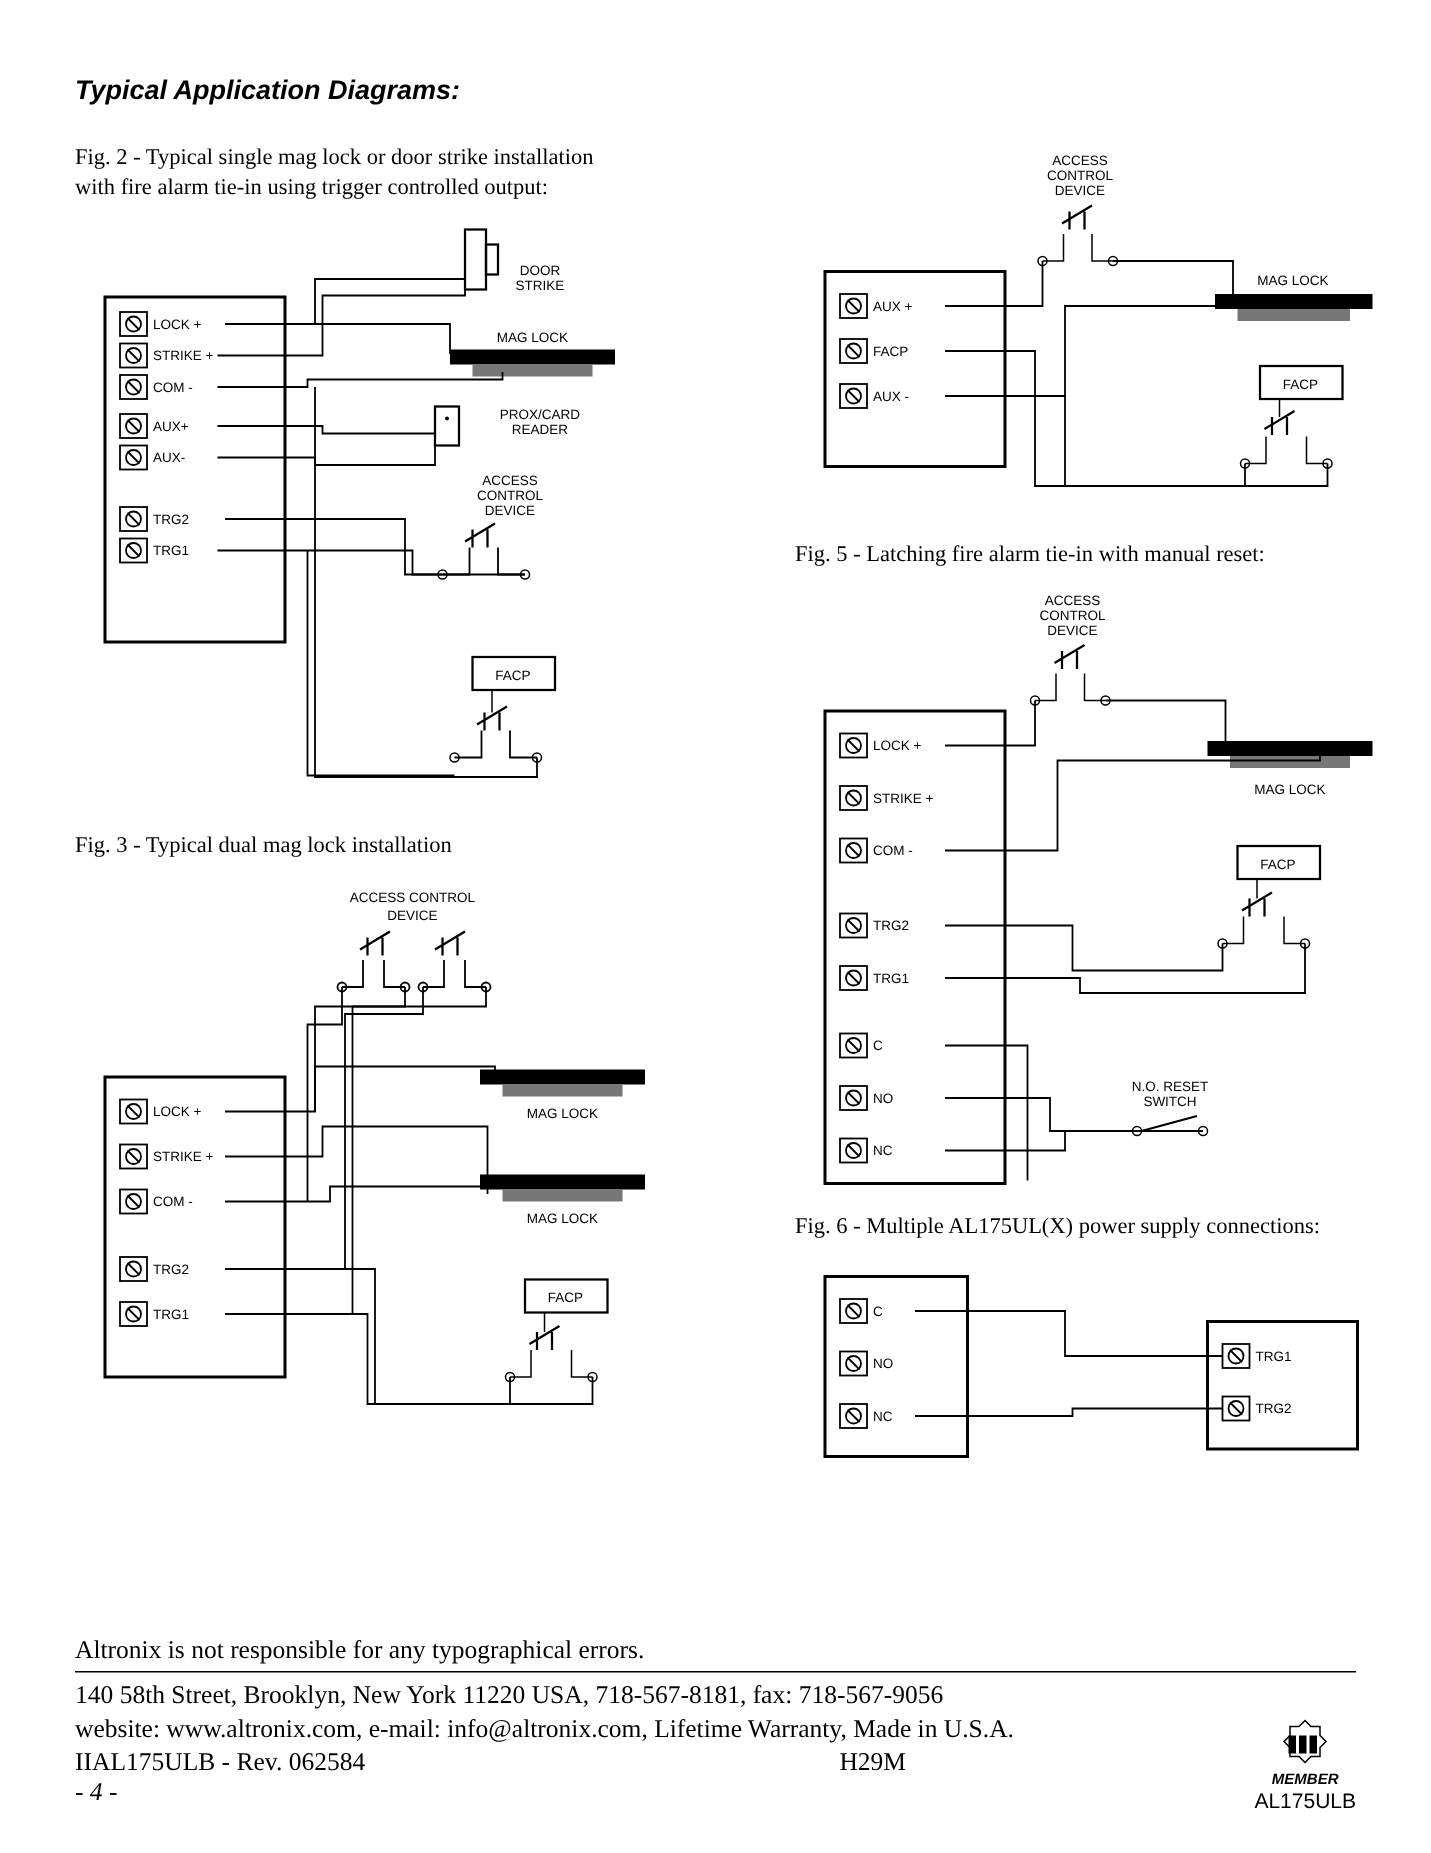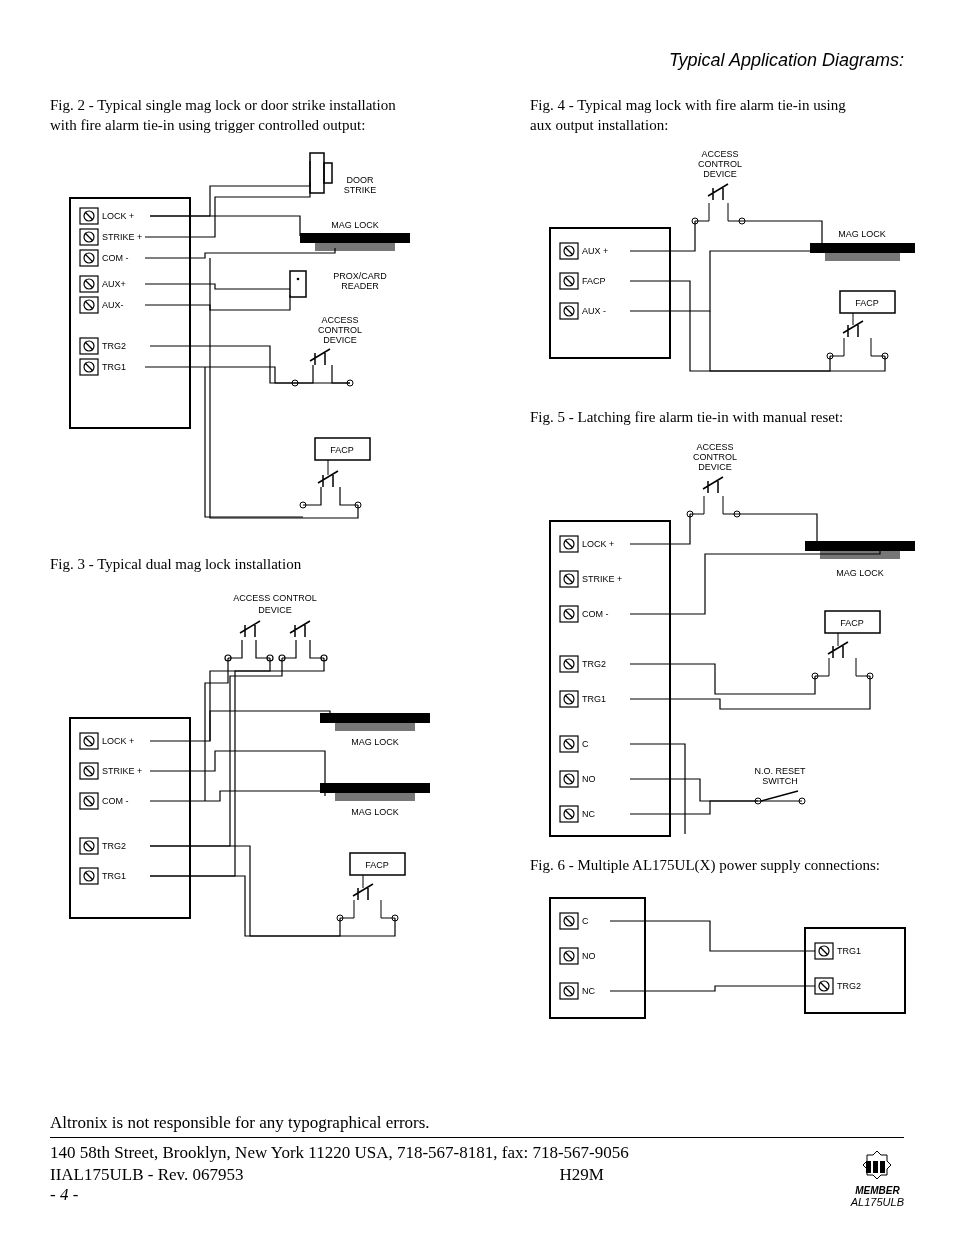--- a/index.html
+++ b/index.html
@@ -6,22 +6,22 @@
   body {
     width: 954px;
     height: 1235px;
     background: #fff;
     font-family: "Times New Roman", Times, serif;
     color: #000;
     position: relative;
     padding: 50px 50px 0 50px;
   }
   .title {
-    text-align: right;
-    font-weight: normal;
+    text-align: left;
+    font-weight: bold;
     font-style: italic;
     font-family: Arial, Helvetica, sans-serif;
     font-size: 18px;
     margin-bottom: 25px;
   }
   .columns {
     display: flex;
     gap: 40px;
   }
   .col {
@@ -55,21 +55,21 @@
   .footer .pn { font-style: italic; }
   .logo-area {
     position: absolute;
     right: 50px;
     bottom: 27px;
     text-align: center;
     font-size: 9px;
     font-family: Arial, sans-serif;
   }
   .logo-area .word { font-weight: bold; font-style: italic; font-size: 10px; }
-  .logo-area .model { font-style: italic; font-size: 11px; }
+  .logo-area .model { font-size: 14px; }
   .term-label { font-family: Arial, sans-serif; font-size: 9px; }
   .block-label { font-family: Arial, sans-serif; font-size: 9px; text-anchor: middle; }
 </style>
 </head>
 <body>
 
 <h1 class="title">Typical Application Diagrams:</h1>
 
 <div class="columns">
 
@@ -243,24 +243,20 @@
         <path d="M100 263 h100 v90 h90 v-18"></path>
         <path d="M100 293 h95 v60 h150 v-18"></path>
       </g>
     </svg>
   </div>
 
   <div class="vdiv"></div>
 
   <div class="col">
 
-    <div class="caption">
-      <span>Fig. 4 -  Typical mag lock with fire alarm tie-in using</span><br>
-      <span>aux output installation:</span>
-    </div>
     <svg width="400" height="250" viewBox="0 0 400 250">
       <text class="block-label" x="190" y="14">ACCESS</text>
       <text class="block-label" x="190" y="24">CONTROL</text>
       <text class="block-label" x="190" y="34">DEVICE</text>
       <g stroke="#000" fill="none" stroke-width="1.5">
           <path d="M183 45 v12 M193 45 v12 M178 53 l20 -12"></path>
         </g>
       <circle cx="165" cy="78" r="3" fill="#fff" stroke="#000"></circle>
         <circle cx="212" cy="78" r="3" fill="#fff" stroke="#000"></circle>
       <path d="M165 78 h14 v-18 M212 78 h-14 v-18" stroke="#000" fill="none"></path>
@@ -422,22 +418,23 @@
         <path d="M80 108 h105 v-5 h100"></path>
       </g>
     </svg>
   </div>
 </div>
 
 <div class="footer">
   <div class="disc">Altronix is not responsible for any typographical errors.</div>
   <hr>
   <div class="line">140 58th Street, Brooklyn, New York 11220 USA, 718-567-8181, fax: 718-567-9056</div>
+  <div class="line">website: www.altronix.com, e-mail: info@altronix.com, Lifetime Warranty, Made in U.S.A.</div>
   <div class="row">
-    <span>IIAL175ULB - Rev. 067953</span>
+    <span>IIAL175ULB - Rev. 062584</span>
     <span style="margin-right:300px">H29M</span>
   </div>
   <div class="pn">- 4 -</div>
 </div>
 
 <div class="logo-area">
   <svg width="42" height="34">
     <path d="M21 2 l4 4 h6 v6 l4 4 -4 4 v6 h-6 l-4 4 -4 -4 h-6 v-6 l-4 -4 4 -4 v-6 h6 z" fill="none" stroke="#000" stroke-width="1"></path>
     <rect x="10" y="12" width="5" height="12" fill="#000"></rect>
     <rect x="17" y="12" width="5" height="12" fill="#000"></rect>

